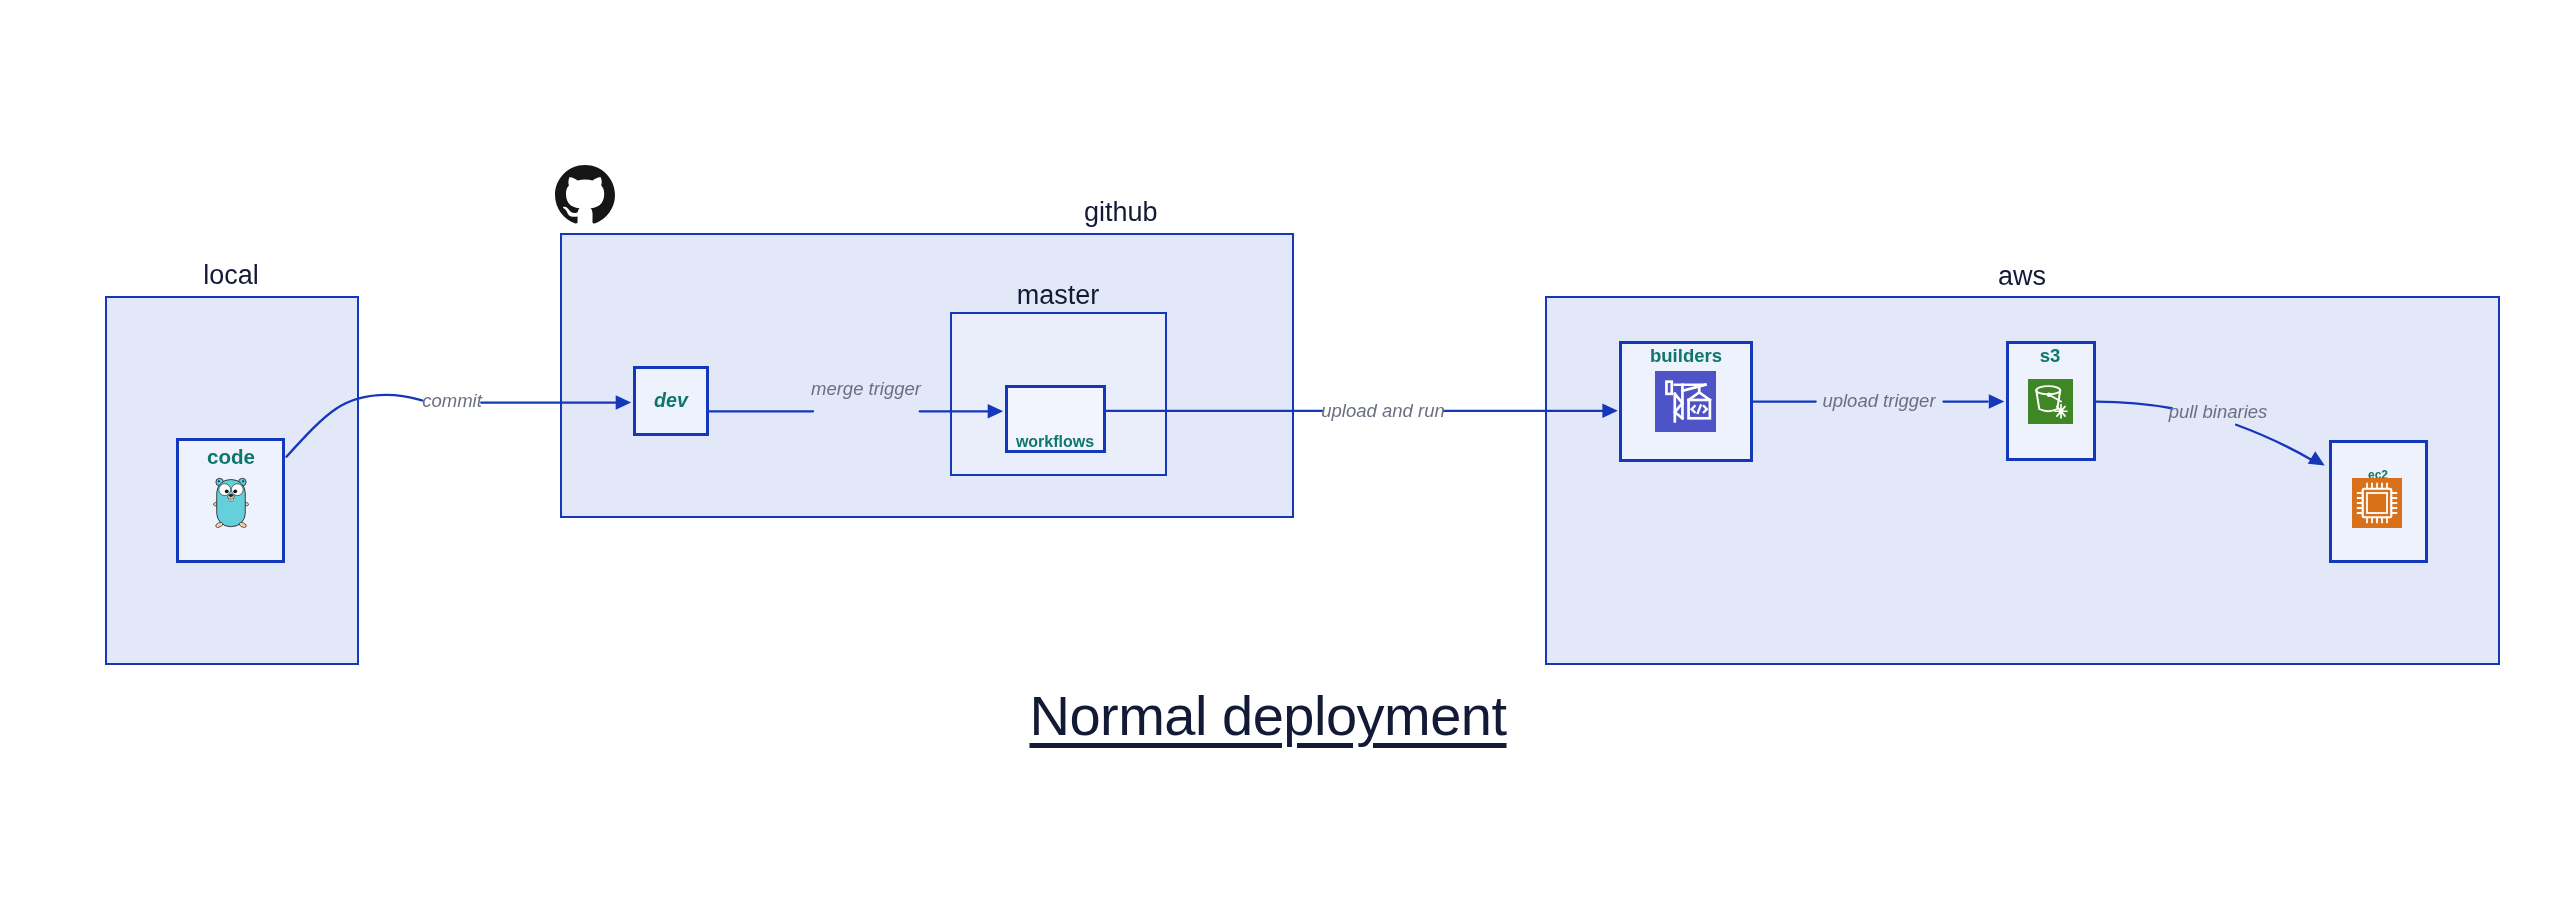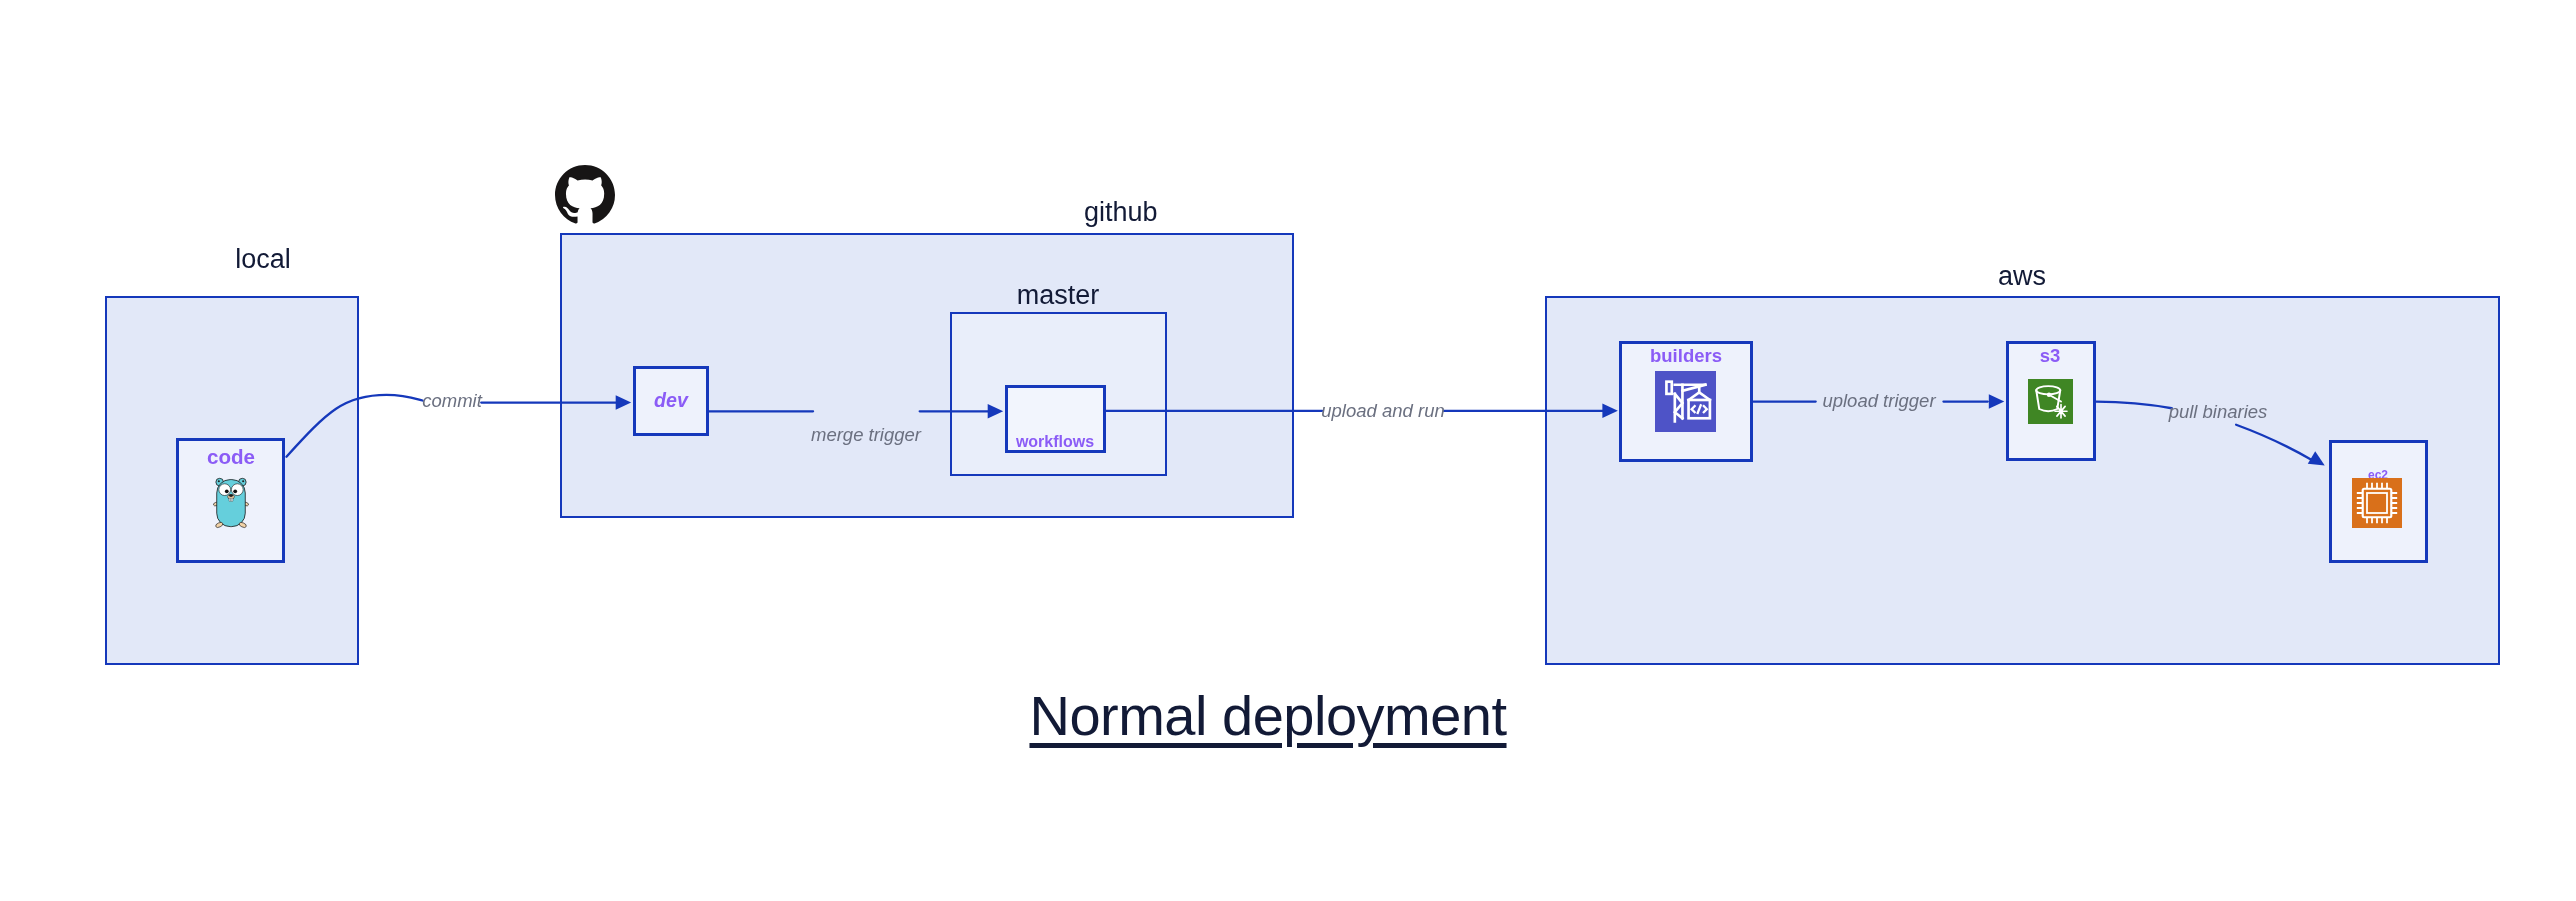--- a/index.html
+++ b/index.html
@@ -13,40 +13,40 @@
   }
   *{margin:0;padding:0;box-sizing:border-box;}
   html,body{background:#ffffff;}
   body{font-family:"Liberation Sans",sans-serif;}
   .canvas{position:relative;width:2604px;height:902px;background:#ffffff;overflow:hidden;}
 
   .group{position:absolute;border:2.6px solid var(--blue);background:var(--group-fill);}
   .node{position:absolute;border:3.1px solid var(--blue);background:var(--node-fill);}
 
   .group-label{position:absolute;color:var(--navy);font-size:27px;line-height:1.2;white-space:nowrap;}
-  .node-label{position:absolute;color:#8b5cf6;font-size:19.6px;font-weight:bold;line-height:1;white-space:nowrap;transform:translate(-50%,-50%);}
+  .node-label{position:absolute;color:#0f766e;font-size:19.6px;font-weight:bold;line-height:1;white-space:nowrap;transform:translate(-50%,-50%);}
   .conn-label{position:absolute;color:var(--gray);font-size:18.5px;font-style:italic;line-height:1;white-space:nowrap;transform:translate(-50%,-50%);z-index:7;}
 
   .centered{transform:translateX(-50%);}
   .connectors{position:absolute;left:0;top:0;z-index:5;pointer-events:none;}
 
   .icon-tile{position:absolute;display:flex;align-items:center;justify-content:center;}
 
   .title{
     position:absolute;left:1268px;top:685px;transform:translateX(-50%);
     color:var(--navy);font-size:56px;line-height:1.1;letter-spacing:-0.5px;white-space:nowrap;
     text-decoration:underline;text-decoration-thickness:4.6px;text-underline-offset:8.2px;
   }
 </style>
 </head>
 <body>
 
 <div class="canvas">
 
-  <div class="group-label centered" style="left:231px;top:243px;margin-left:32px;">local</div>
+  <div class="group-label centered" style="left:231px;top:259px;">local</div>
   <div class="group" style="left:105px;top:296px;width:254px;height:369px;"></div>
 
   <div class="node" style="left:176px;top:438px;width:109px;height:125px;border-width:3.6px;"></div>
   <div class="node-label" style="left:231px;top:457px;font-size:20.6px;">code</div>
 
   <svg style="position:absolute;left:210px;top:473px;z-index:4;" width="42" height="56" viewBox="0 0 100 130">
     <circle cx="23" cy="20" r="9" fill="#65CFDC" stroke="#222" stroke-width="2"></circle>
     <circle cx="77" cy="20" r="9" fill="#65CFDC" stroke="#222" stroke-width="2"></circle>
     <circle cx="21" cy="18" r="2.5" fill="#222"></circle>
     <circle cx="79" cy="18" r="2.5" fill="#222"></circle>
@@ -137,21 +137,21 @@
     <g fill="#1538BB">
       <polygon points="1225,781 1195,767 1195,795"></polygon>
       <polygon points="1947,798 1917,784 1917,812"></polygon>
       <polygon points="3140,797 3110,783 3110,811"></polygon>
       <polygon points="3890,779 3860,765 3860,793"></polygon>
       <polygon points="0,0 -30,-14 -30,14" transform="translate(4512,903) rotate(31)"></polygon>
     </g>
   </svg>
 
   <div class="conn-label" style="left:452px;top:401px;">commit</div>
-  <div class="conn-label" style="left:866px;top:435px;font-style:italic;">merge trigger</div>
+  <div class="conn-label" style="left:866px;top:389px;font-style:italic;">merge trigger</div>
   <div class="conn-label" style="left:1383px;top:411px;">upload and run</div>
   <div class="conn-label" style="left:1879px;top:401px;">upload trigger</div>
   <div class="conn-label" style="left:2218px;top:412px;">pull binaries</div>
 
   <div class="title">Normal deployment</div>
 
 </div>
 
 
 </body></html>

